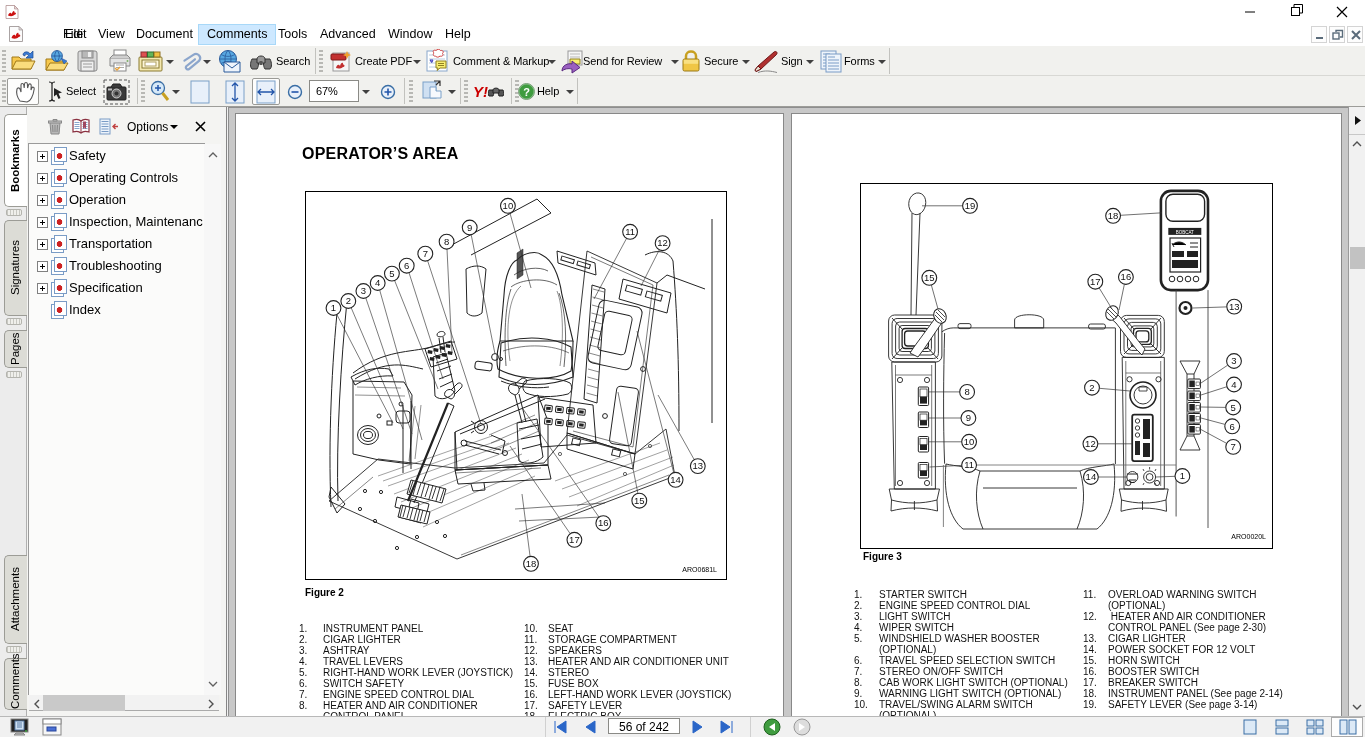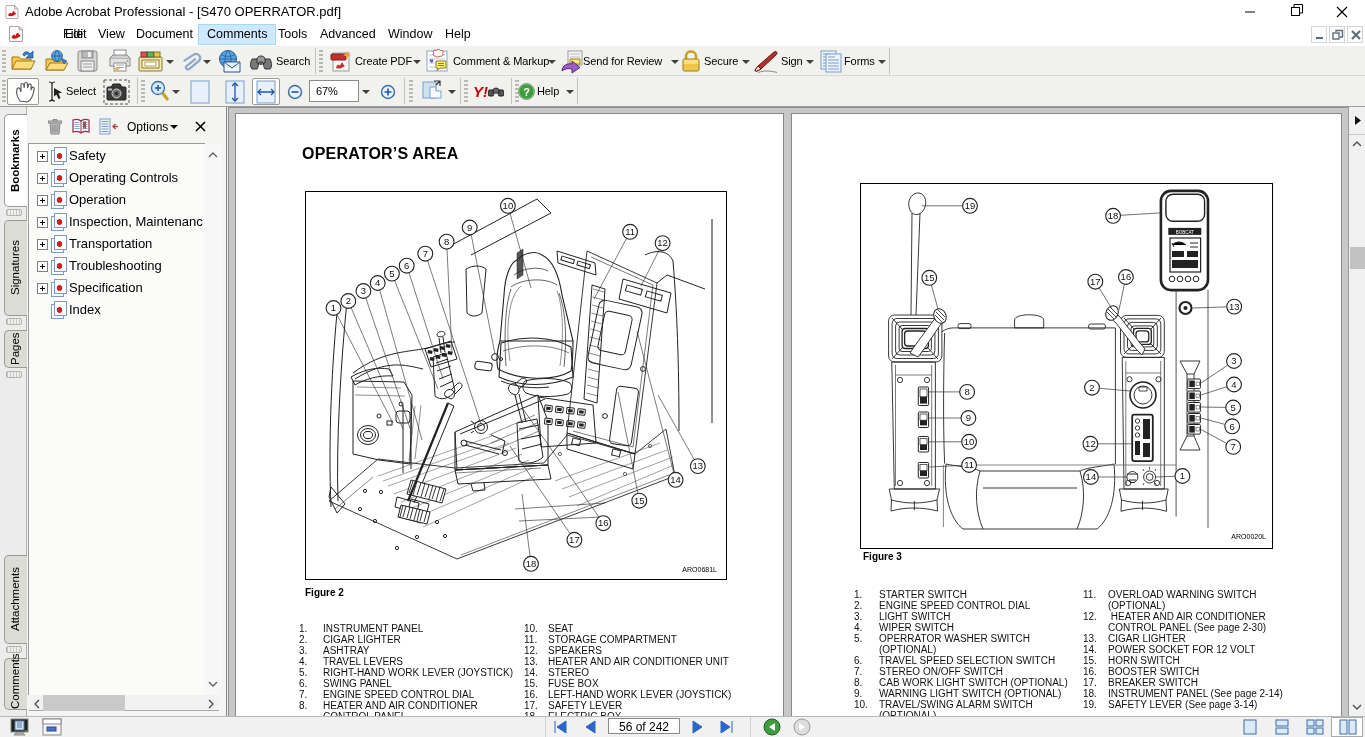--- a/index.html
+++ b/index.html
@@ -59,21 +59,20 @@
 </style>
 </head>
 <body>
 <div id="app">
   <div id="titlebar">
     <div class="ticon"><svg width="14" height="14" viewBox="0 0 14 14">
           <path d="M1 0.5 H9.5 L13 4 V13.5 H1 Z" fill="#fff" stroke="#b09090" stroke-width="0.8"></path>
           <path d="M9.5 0.5 L9.5 4 H13 Z" fill="#e8d8d8" stroke="#b09090" stroke-width="0.7"></path>
           <path d="M3 10.5 C4.2 7 6 7.2 6.8 9 C7.6 5.5 9.8 5.2 9.4 7.6 C11.4 7.4 11.6 9.6 9.6 9.8 C8.2 11.4 5.4 11.6 3 10.5 Z" fill="#cc1111"></path>
         </svg></div>
-    <div class="ttext">Adobe Acrobat Professional - [S470 OPERRATOR.pdf]</div>
     <div class="wbtn" style="right:92px;"><svg width="46" height="24">
           <line x1="18" y1="12" x2="28" y2="12" stroke="#000" stroke-width="1"></line>
         </svg></div>
     <div class="wbtn" style="right:46px;"><svg width="46" height="24">
           <rect x="18.5" y="7.5" width="8" height="8" fill="none" stroke="#000"></rect>
           <path d="M21 7.5 V4.5 H29.5 V13 H26.5" fill="none" stroke="#000"></path>
         </svg></div>
     <div class="wbtn" style="right:0px;"><svg width="46" height="24">
           <path d="M18 7 L28 17 M28 7 L18 17" stroke="#000" stroke-width="1.2"></path>
         </svg></div>
@@ -497,21 +496,21 @@
                 <td>HEATER AND AIR CONDITIONER UNIT</td>
               </tr>
           <tr>
                 <td>5.</td>
                 <td>RIGHT-HAND WORK LEVER (JOYSTICK)</td>
                 <td>14.</td>
                 <td>STEREO</td>
               </tr>
           <tr>
                 <td>6.</td>
-                <td>SWING PANEL</td>
+                <td>SWITCH SAFETY</td>
                 <td>15.</td>
                 <td>FUSE BOX</td>
               </tr>
           <tr>
                 <td>7.</td>
                 <td>ENGINE SPEED CONTROL DIAL</td>
                 <td>16.</td>
                 <td>LEFT-HAND WORK LEVER (JOYSTICK)</td>
               </tr>
           <tr>
@@ -717,21 +716,21 @@
                 <td>&nbsp;HEATER AND AIR CONDITIONER</td>
               </tr>
           <tr>
                 <td>4.</td>
                 <td>WIPER SWITCH</td>
                 <td></td>
                 <td>CONTROL PANEL (See page 2-30)</td>
               </tr>
           <tr>
                 <td>5.</td>
-                <td>OPERRATOR WASHER SWITCH</td>
+                <td>WINDSHIELD WASHER BOOSTER</td>
                 <td>13.</td>
                 <td>CIGAR LIGHTER</td>
               </tr>
           <tr>
                 <td></td>
                 <td>(OPTIONAL)</td>
                 <td>14.</td>
                 <td>POWER SOCKET FOR 12 VOLT</td>
               </tr>
           <tr>

